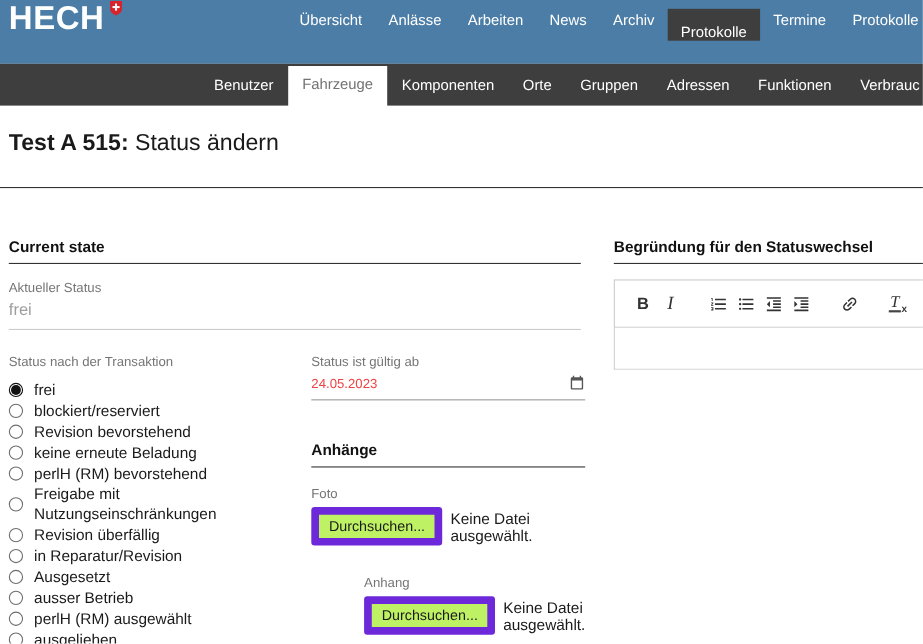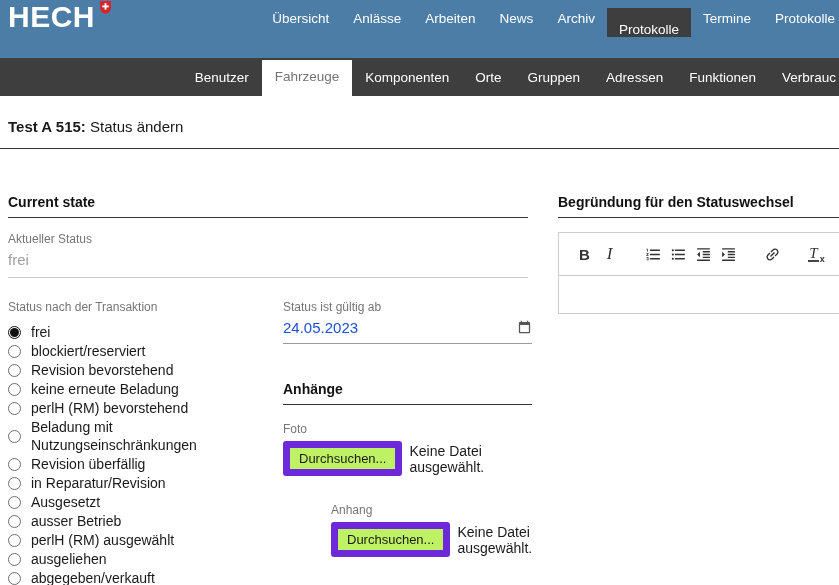--- a/index.html
+++ b/index.html
@@ -43,23 +43,23 @@
     display: flex; align-items: center; height: 38px; padding: 0 13px;
     color: #fff; font-size: 13.5px; white-space: nowrap; cursor: pointer;
   }
   .subnav-item.active {
     background: #fff; color: #737373; height: 46px; margin-top: 2px;
     align-items: flex-start; padding-top: 9px;
   }
 
   
   .title-block {
-    padding: 22px 8px 13px 8px;
+    padding: 22px 8px 28px 8px;
     border-bottom: 1px solid #333;
-    font-size: 15px;
+    font-size: 21px;
   }
   .title-bold { font-weight: bold; }
 
   
   .main { display: flex; padding-left: 8px; }
   .left-group { width: 520px; flex: none; }
   .right-group { width: 322px; flex: none; margin-left: 30px; }
 
   .section-heading {
     margin-top: 45px; font-size: 14px; font-weight: bold;
@@ -94,21 +94,21 @@
     content: ""; position: absolute; left: 1px; top: 1px; right: 1px; bottom: 1px;
     background: #111; border-radius: 50%;
   }
 
   
   .date-row {
     display: flex; justify-content: space-between; align-items: center;
     margin-top: 5px; padding-bottom: 7px; border-bottom: 1px solid #999;
     cursor: pointer;
   }
-  .date-value { font-size: 15px; color: #1d4ed8; }
+  .date-value { font-size: 12px; color: #ef4444; }
   .cal-icon svg { width: 15px; height: 15px; fill: #555; display: block; }
 
   
   .anh-heading { margin-top: 37px; }
   .file-field { margin-top: 17px; }
   .file-field + .file-field { margin-top: 27px; margin-left: 48px; }
   .file-row { display: flex; align-items: center; margin-top: 5px; }
   .browse-btn {
     font-family: inherit; font-size: 13px; color: #1a1a1a;
     padding: 3px 9px; background: #bef264;
@@ -263,21 +263,21 @@
               <span>keine erneute Beladung</span>
             </label>
 
             <label class="radio-row">
               <span class="radio"></span>
               <span>perlH (RM) bevorstehend</span>
             </label>
 
             <label class="radio-row">
               <span class="radio"></span>
-              <span>Beladung mit Nutzungseinschränkungen</span>
+              <span>Freigabe mit Nutzungseinschränkungen</span>
             </label>
 
             <label class="radio-row">
               <span class="radio"></span>
               <span>Revision überfällig</span>
             </label>
 
             <label class="radio-row">
               <span class="radio"></span>
               <span>in Reparatur/Revision</span>

